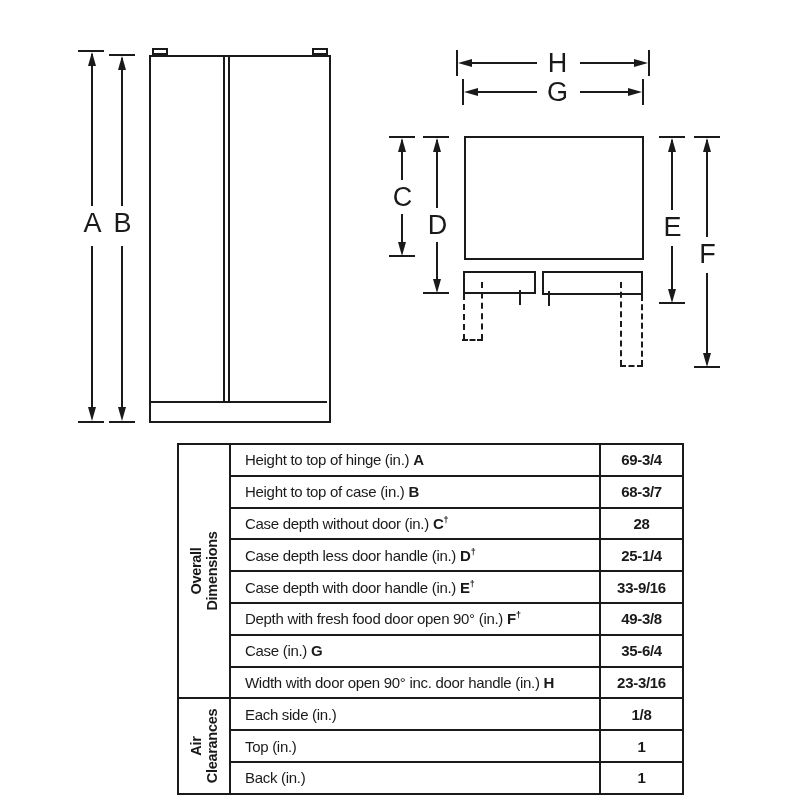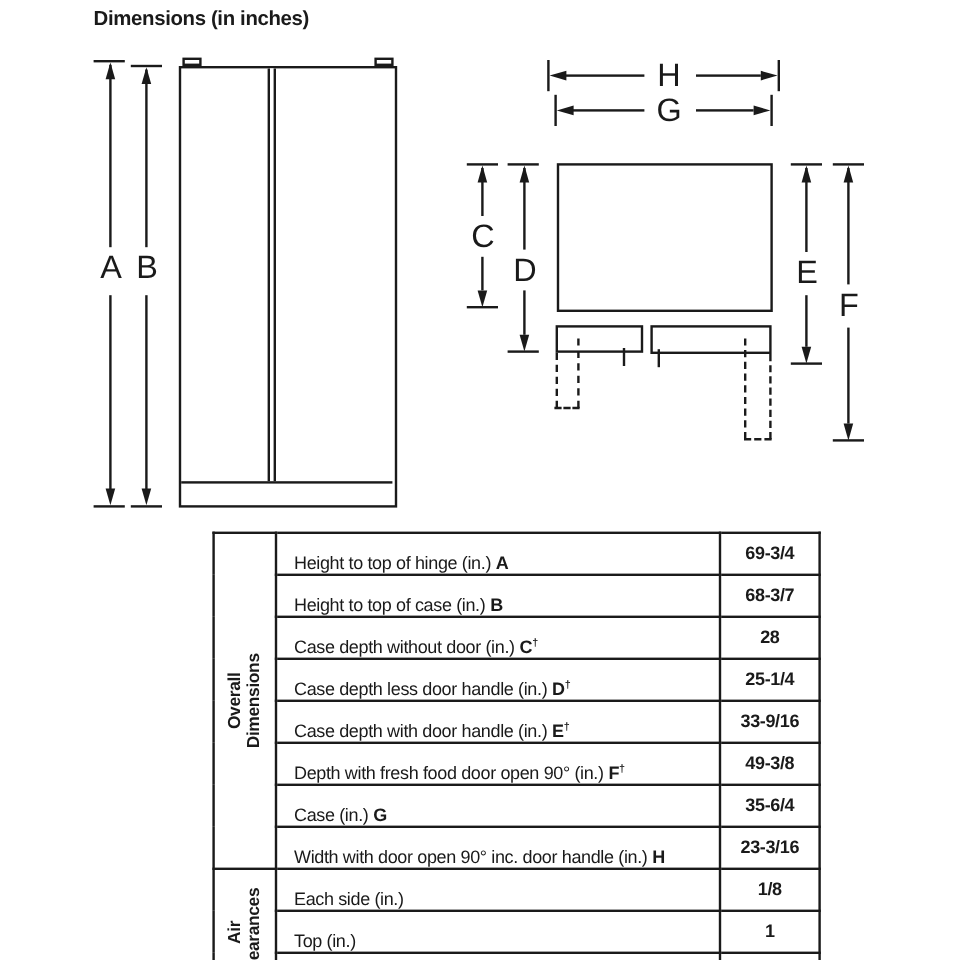--- a/index.html
+++ b/index.html
@@ -22,34 +22,33 @@
   .dashv{position:absolute;width:0;border-left:2px dashed #1a1a1a;}
   .dashh{position:absolute;height:0;border-top:2px dashed #1a1a1a;}
   
   .title{position:absolute;left:78px;top:6px;font-size:17px;font-weight:bold;letter-spacing:-0.3px;}
   
   .spec-table{position:absolute;left:177px;top:443px;border-collapse:collapse;table-layout:fixed;}
   .spec-table td{border:2px solid #1a1a1a;font-size:15px;letter-spacing:-0.3px;
                  vertical-align:middle;overflow:hidden;}
   .spec-table tr{height:31.8px;}
   td.cat{width:48px;position:relative;}
-  td.desc{width:348px;padding:16px 6px 0 14px;}
+  td.desc{width:348px;padding:0 6px 0 14px;}
   td.val{width:79px;text-align:center;font-weight:bold;}
   .rot{position:absolute;top:50%;left:50%;transform:translate(-50%,-50%) rotate(-90deg);
        font-weight:bold;font-size:14.5px;line-height:1.12;text-align:center;white-space:nowrap;}
   .rot span{display:block;}
   .key{font-weight:bold;margin-left:4px;}
   .dag{font-size:9px;font-weight:bold;vertical-align:super;line-height:0;}
 </style>
 </head>
 <body>
 
 <div id="canvas">
 
-  <div class="title">Dimensions (in inches)</div>
 
   <div>
 
     <div class="box" style="left:152px;top:48px;width:12px;height:3px;"></div>
     <div class="box" style="left:312px;top:48px;width:12px;height:3px;"></div>
 
     <div class="box" style="left:149px;top:55px;width:178px;height:364px;"></div>
 
     <div class="abs" style="left:223px;top:57px;width:3px;height:344px;border-left:2px solid #1a1a1a;border-right:2px solid #1a1a1a;background:#fff;"></div>
 

